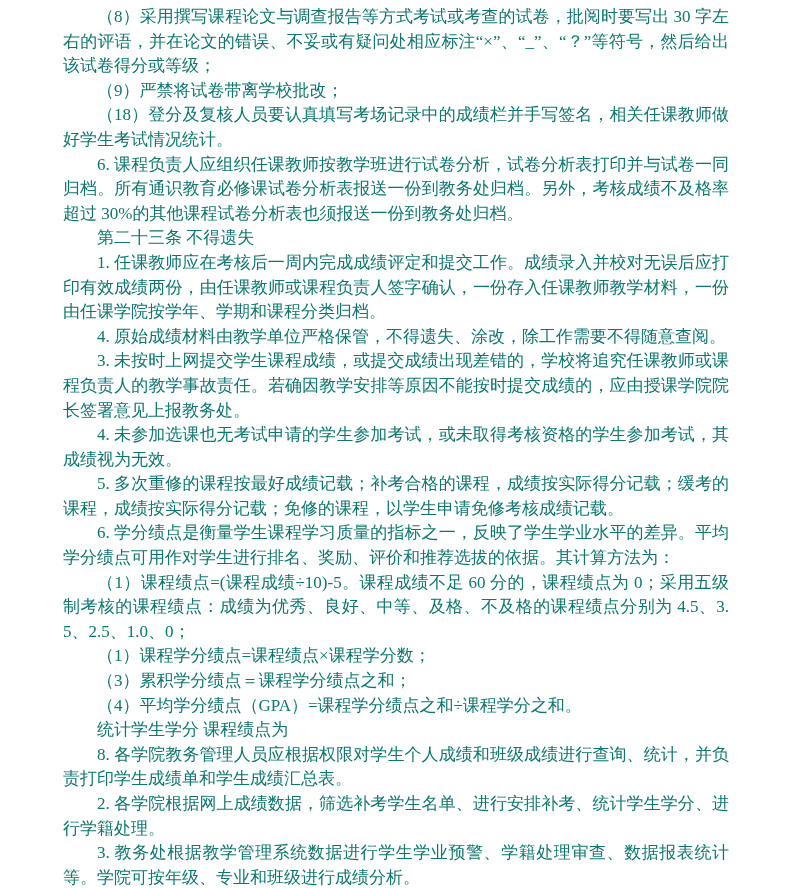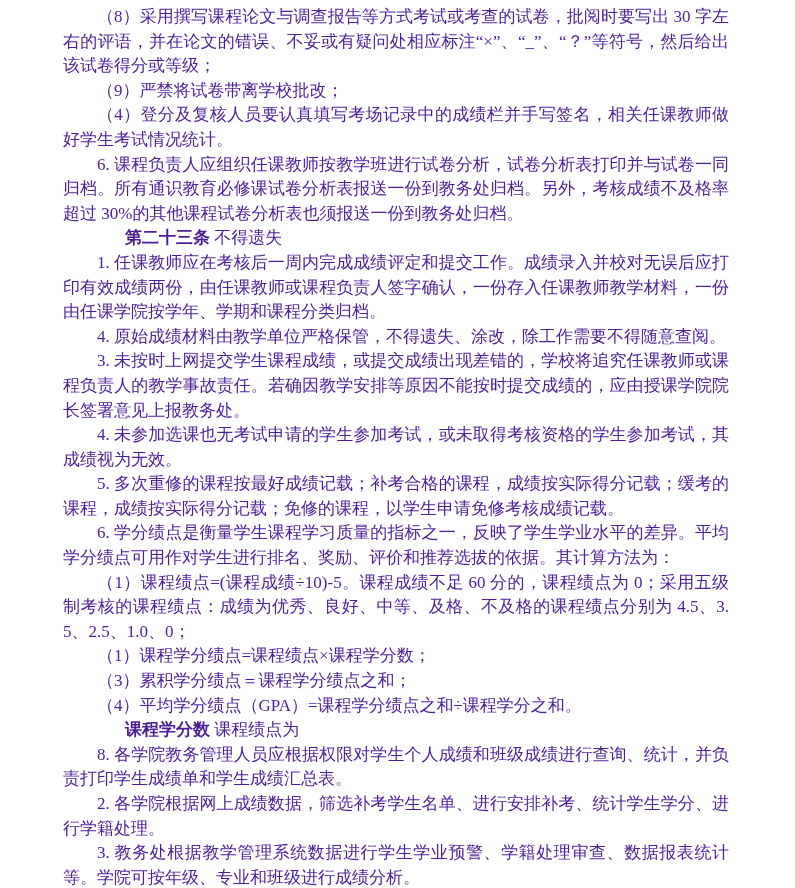--- a/index.html
+++ b/index.html
@@ -11,56 +11,55 @@
     position: relative;
     width: 795px;
     height: 888px;
     box-sizing: border-box;
     background: #ffffff;
     overflow: hidden;
     padding: 5px 66px 0 63px;
     font-family: "Liberation Serif", "DejaVu Serif", serif;
     font-size: 17px;
     line-height: 24.6px;
-    color: #4c1d95;
+    color: #0f766e;
     text-align: justify;
   }
   .doc-body p {
     margin: 0;
     padding: 0;
     text-indent: 2em;
     word-break: break-all;
   }
   .doc-body p.heading .section-number {
-    font-weight: bold;
+    font-weight: normal;
     font-family: "Liberation Sans", "DejaVu Sans", sans-serif;
-    margin-left: 28px;
   }
   .doc-body p.heading .section-title {
     font-weight: normal;
   }
 </style>
 </head>
 <body>
 
 <div class="page">
   <div class="doc-body">
       <p>（8）采用撰写课程论文与调查报告等方式考试或考查的试卷，批阅时要写出 30 字左右的评语，并在论文的错误、不妥或有疑问处相应标注“×”、“_”、“？”等符号，然后给出该试卷得分或等级；</p>
       <p>（9）严禁将试卷带离学校批改；</p>
-      <p>（4）登分及复核人员要认真填写考场记录中的成绩栏并手写签名，相关任课教师做好学生考试情况统计。</p>
+      <p>（18）登分及复核人员要认真填写考场记录中的成绩栏并手写签名，相关任课教师做好学生考试情况统计。</p>
       <p>6. 课程负责人应组织任课教师按教学班进行试卷分析，试卷分析表打印并与试卷一同归档。所有通识教育必修课试卷分析表报送一份到教务处归档。另外，考核成绩不及格率超过 30%的其他课程试卷分析表也须报送一份到教务处归档。</p>
       <p class="heading"><span class="section-number">第二十三条</span>&nbsp;<span class="section-title">不得遗失</span></p>
       <p>1. 任课教师应在考核后一周内完成成绩评定和提交工作。成绩录入并校对无误后应打印有效成绩两份，由任课教师或课程负责人签字确认，一份存入任课教师教学材料，一份由任课学院按学年、学期和课程分类归档。</p>
       <p>4. 原始成绩材料由教学单位严格保管，不得遗失、涂改，除工作需要不得随意查阅。</p>
       <p>3. 未按时上网提交学生课程成绩，或提交成绩出现差错的，学校将追究任课教师或课程负责人的教学事故责任。若确因教学安排等原因不能按时提交成绩的，应由授课学院院长签署意见上报教务处。</p>
       <p>4. 未参加选课也无考试申请的学生参加考试，或未取得考核资格的学生参加考试，其成绩视为无效。</p>
       <p>5. 多次重修的课程按最好成绩记载；补考合格的课程，成绩按实际得分记载；缓考的课程，成绩按实际得分记载；免修的课程，以学生申请免修考核成绩记载。</p>
       <p>6. 学分绩点是衡量学生课程学习质量的指标之一，反映了学生学业水平的差异。平均学分绩点可用作对学生进行排名、奖励、评价和推荐选拔的依据。其计算方法为：</p>
       <p>（1）课程绩点=(课程成绩÷10)-5。课程成绩不足 60 分的，课程绩点为 0；采用五级制考核的课程绩点：成绩为优秀、良好、中等、及格、不及格的课程绩点分别为 4.5、3.5、2.5、1.0、0；</p>
       <p>（1）课程学分绩点=课程绩点×课程学分数；</p>
       <p>（3）累积学分绩点＝课程学分绩点之和；</p>
       <p>（4）平均学分绩点（GPA）=课程学分绩点之和÷课程学分之和。</p>
-      <p class="heading"><span class="section-number">课程学分数</span>&nbsp;<span class="section-title">课程绩点为</span></p>
+      <p class="heading"><span class="section-number">统计学生学分</span>&nbsp;<span class="section-title">课程绩点为</span></p>
       <p>8. 各学院教务管理人员应根据权限对学生个人成绩和班级成绩进行查询、统计，并负责打印学生成绩单和学生成绩汇总表。</p>
       <p>2. 各学院根据网上成绩数据，筛选补考学生名单、进行安排补考、统计学生学分、进行学籍处理。</p>
       <p>3. 教务处根据教学管理系统数据进行学生学业预警、学籍处理审查、数据报表统计等。学院可按年级、专业和班级进行成绩分析。</p>
     </div>
 </div>
 
 </body></html>

